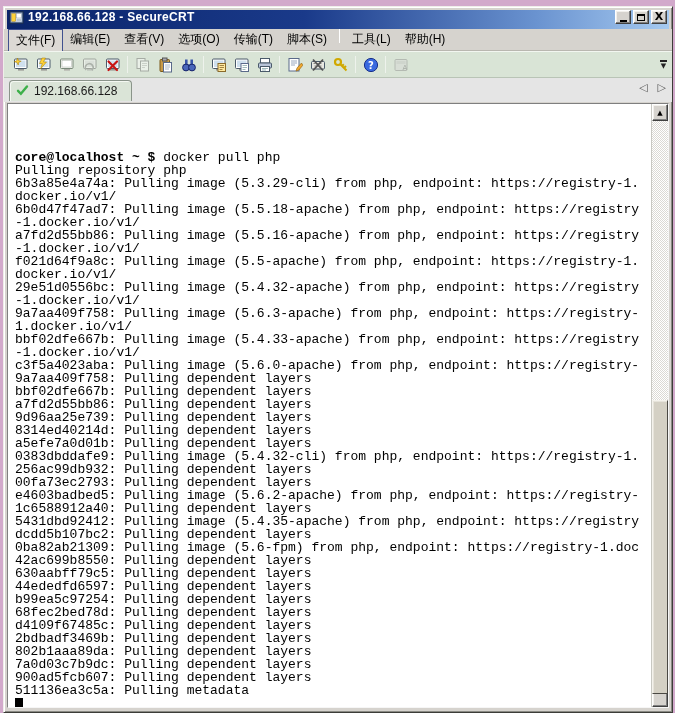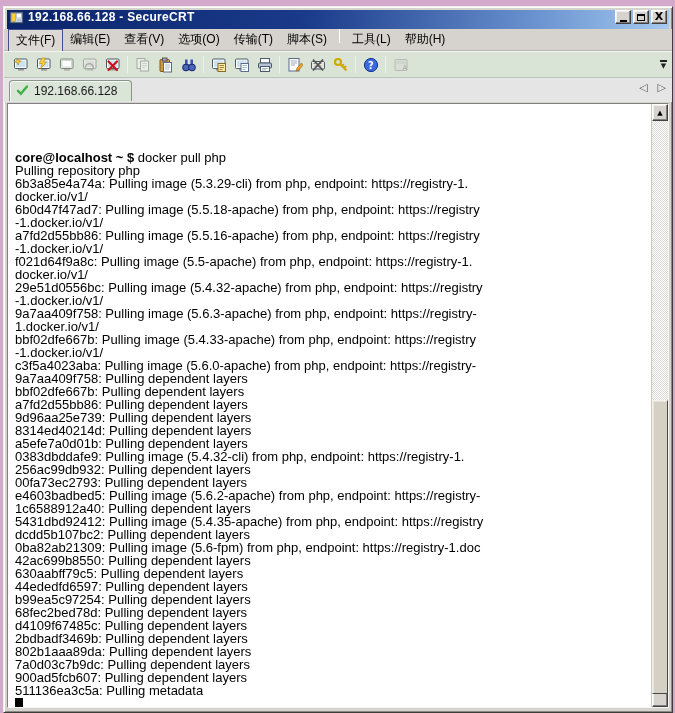--- a/index.html
+++ b/index.html
@@ -56,21 +56,21 @@
     box-shadow: inset 1px 1px 0 #f4f8f2; font-size:12px; color:#1a1a1a; }
   .session-tab svg { width:13px; height:13px; margin-right:5px; }
   .tab-scrolls { position:absolute; right:6px; top:3px; display:flex; gap:10px;
     font-size:11px; color:#555; font-family:"DejaVu Sans",sans-serif; }
   .tab-scrolls span { cursor:default; }
 
   
   .terminal { position:absolute; left:3px; right:3px; top:96px; bottom:4px; background:#ffffff;
     border:1px solid; border-color:#7f7f7f #f6f6f6 #f6f6f6 #7f7f7f; display:flex; }
   .term-text { flex:1; padding:47px 0 0 7px; overflow:hidden;
-    font-family:Liberation Sans, sans-serif; font-size:13px; line-height:13px;
+    font-family:Liberation Mono, monospace; font-size:13px; line-height:13px;
     color:#000; white-space:pre; }
   .term-line { height:13px; }
   .prompt { font-weight:bold; }
   .cursor { display:inline-block; width:8px; height:12px; background:#000; vertical-align:bottom; }
 
   
   .scrollbar { width:17px; flex:0 0 auto; display:flex; flex-direction:column;
     border-left:1px solid #c8c8c2; }
   .sb-btn { height:17px; background:#d6d3ce; border:1px solid;
     border-color:#ffffff #404040 #404040 #ffffff;

